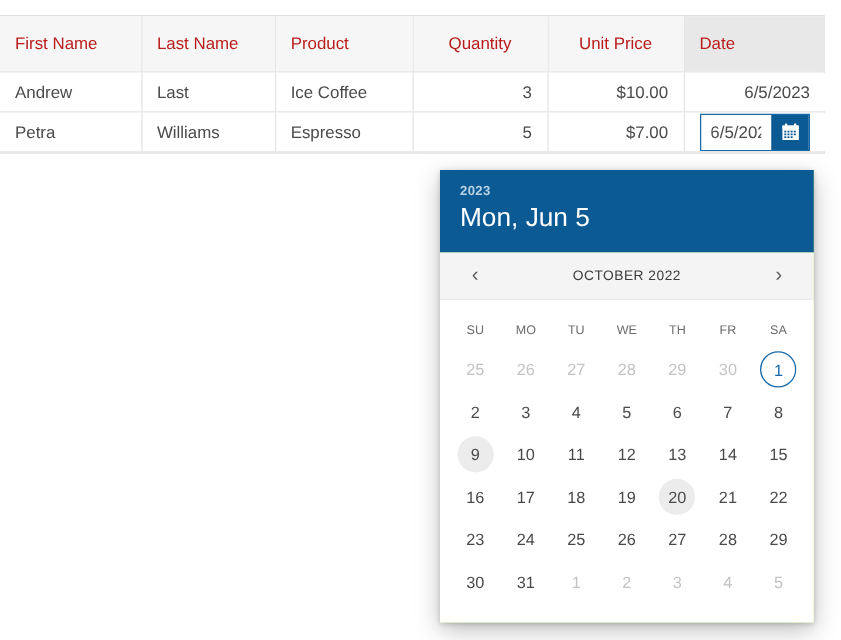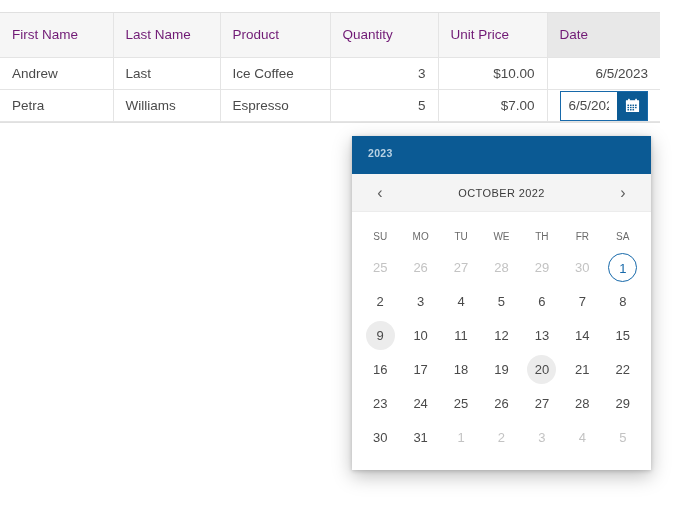--- a/index.html
+++ b/index.html
@@ -39,26 +39,26 @@
     padding: 0 12px;
     box-sizing: border-box;
     overflow: hidden;
     white-space: nowrap;
   }
   table.grid th {
     background: #f6f6f6;
     font-weight: normal;
     text-align: left;
     height: 44px;
-    color: #701a75;
+    color: #b91c1c;
     font-size: 13.5px;
     vertical-align: middle;
     position: relative;
   }
-  table.grid th.num { text-align: left; }
+  table.grid th.num { text-align: center; }
   table.grid th.active-col { background: #e8e8e8; }
   table.grid td {
     height: 32px;
     vertical-align: middle;
     background: #fff;
     font-size: 13.5px;
   }
   table.grid td.num { text-align: right; }
   table.grid tr:last-child td { border-bottom: 1px solid #e4e4e4; }
   table.grid th:last-child, table.grid td:last-child { border-right: none; }
@@ -271,20 +271,21 @@
         </td>
       </tr>
     </tbody>
   </table>
 </div>
 
 <div id="datepicker">
 
   <div class="dp-header">
     <div class="dp-year">2023</div>
+    <div class="dp-fulldate">Mon, Jun 5</div>
   </div>
 
   <div class="dp-nav">
     <div class="arrow">‹</div>
     <div class="dp-title">OCTOBER 2022</div>
     <div class="arrow">›</div>
   </div>
 
   <div class="dp-body">
     <table class="cal">

